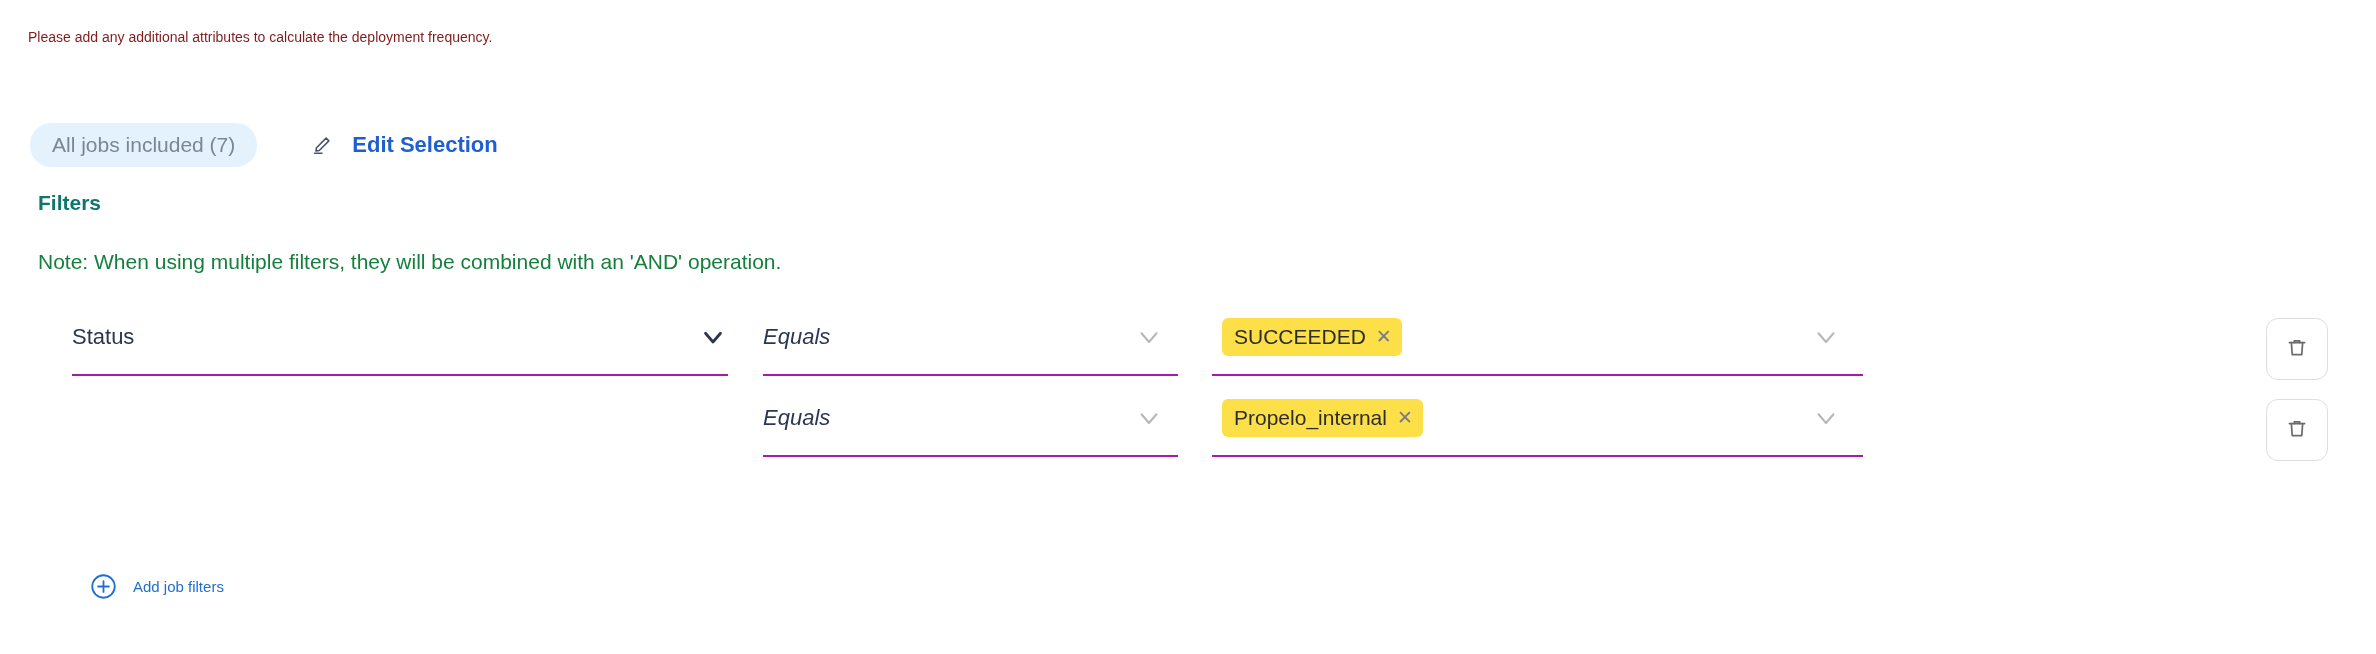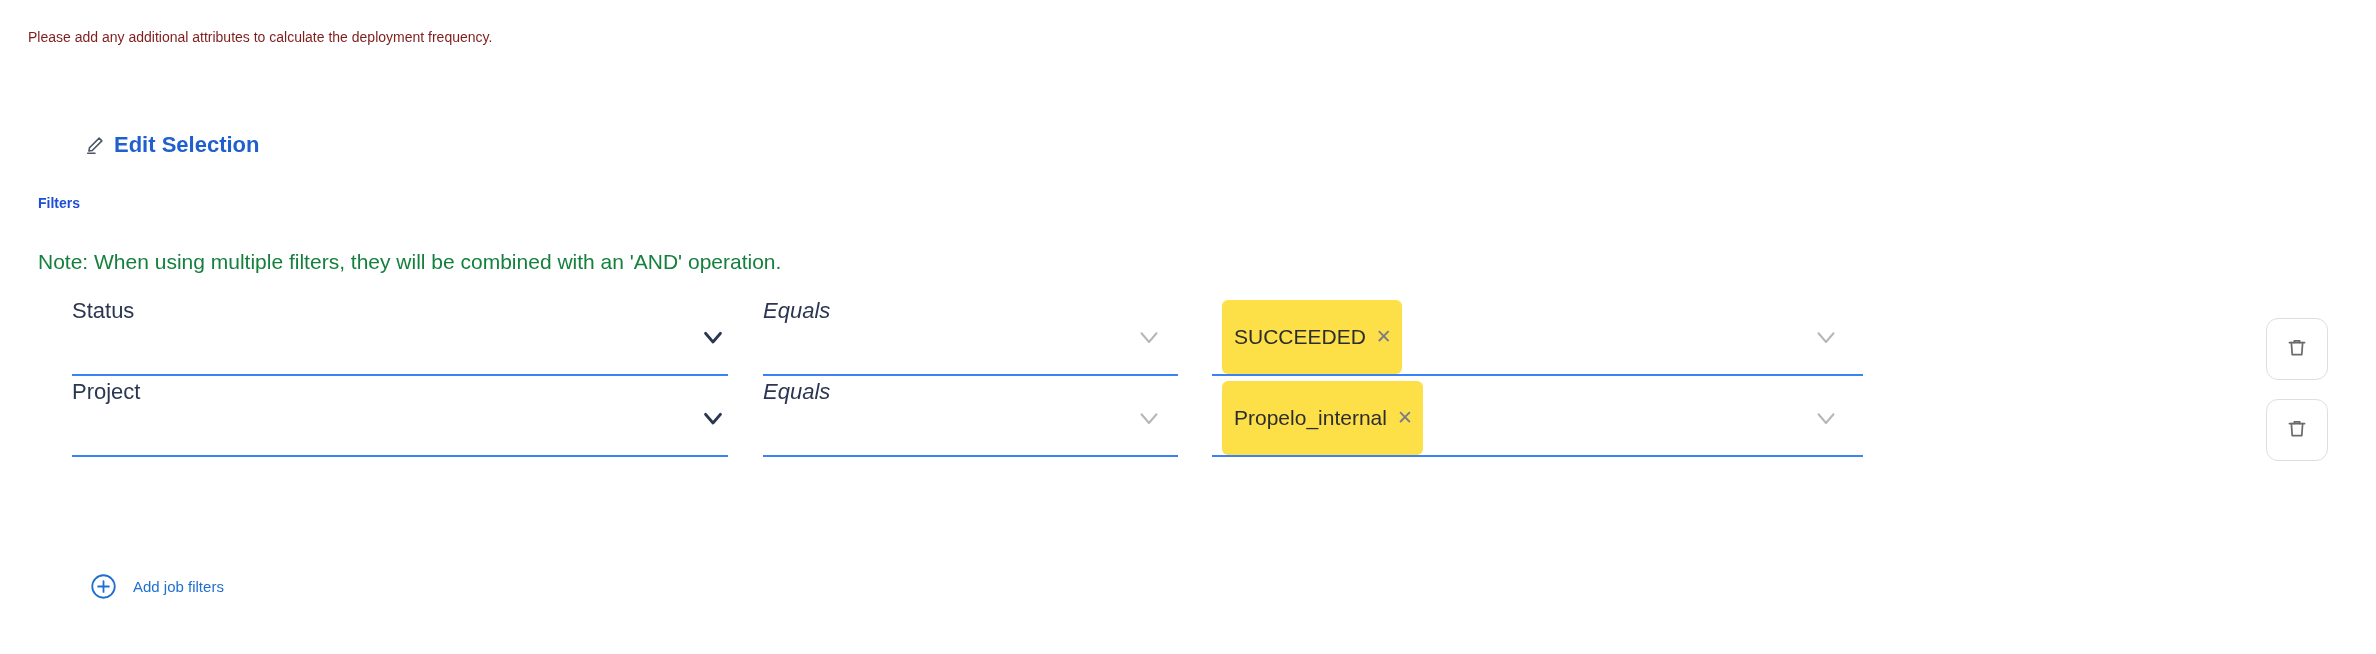--- a/index.html
+++ b/index.html
@@ -44,43 +44,44 @@
     border-radius: 21px;
     padding: 11px 22px 12px 22px;
     white-space: nowrap;
   }
   .edit-selection {
     display: flex;
     align-items: center;
     margin-left: 54px;
     cursor: pointer;
     white-space: nowrap;
+    gap: 11px;
   }
   .pencil-icon {
     width: 22px;
     height: 22px;
     display: block;
     margin-right: 8px;
   }
   .edit-selection-label {
     color: #1f5fd0;
     font-size: 22px;
     line-height: 22px;
     font-weight: 600;
   }
 
   
   .filters-title {
     position: absolute;
     left: 38px;
     top: 190px;
-    font-size: 14px;
+    font-size: 21px;
     line-height: 26px;
     font-weight: bold;
-    color: #1d4ed8;
+    color: #0f766e;
   }
   .filters-note {
     position: absolute;
     left: 38px;
     top: 248px;
     font-size: 21px;
     line-height: 28px;
     color: #15803d;
     white-space: nowrap;
   }
@@ -92,23 +93,24 @@
     width: 2376px;
     height: 80px;
   }
   .filter-row.row-0 { top: 300px; }
   .filter-row.row-1 { top: 381px; }
 
   .field {
     position: absolute;
     top: 0;
     height: 76px;
-    border-bottom: 2px solid #3b82f6;
+    border-bottom: 2px solid #a21caf;
     box-sizing: border-box;
     display: flex;
+    align-items: center;
     cursor: pointer;
   }
   .field.attr  { left: 72px;   width: 656px; }
   .field.op    { left: 763px;  width: 415px; }
   .field.val   { left: 1212px; width: 651px; }
 
   .field-text {
     font-size: 22px;
     line-height: 22px;
     color: #2b3752;
@@ -191,20 +193,21 @@
     line-height: 23px;
     white-space: nowrap;
   }
 </style>
 </head>
 <body>
 
 <div class="intro">Please add any additional attributes to calculate the deployment frequency.</div>
 
 <div class="badge-row">
+  <div class="jobs-badge">All jobs included (7)</div>
   <div class="edit-selection">
     <span class="pencil-icon">
       <svg viewBox="0 0 24 24" width="22" height="22" fill="none" stroke="#4a5568" stroke-width="1.7" stroke-linecap="round" stroke-linejoin="round">
         <path d="M16.5 4.5l3 3L9 18l-3.6.6.6-3.6z"></path>
         <line x1="4" y1="21" x2="12" y2="21"></line>
       </svg>
     </span>
     <span class="edit-selection-label">Edit Selection</span>
   </div>
 </div>
@@ -245,28 +248,20 @@
   <span>
     <svg viewBox="0 0 24 24" width="26" height="26" fill="none" stroke="#6b6b6b" stroke-width="1.6" stroke-linecap="round" stroke-linejoin="round">
       <path d="M5 7h14"></path>
       <path d="M9.5 7V5.5h5V7"></path>
       <path d="M6.8 7l.8 11.2h8.8L17.2 7"></path>
     </svg>
   </span>
 </button>
 
 <div class="filter-row row-1">
-  <div class="field attr">
-    <span class="field-text">Project</span>
-    <span class="chev">
-      <svg viewBox="0 0 24 24" width="30" height="30" fill="none" stroke="#2b3752" stroke-width="2.2" stroke-linecap="round" stroke-linejoin="round">
-        <polyline points="6,9 12,16 18,9"></polyline>
-      </svg>
-    </span>
-  </div>
   <div class="field op">
     <span class="field-text">Equals</span>
     <span class="chev">
       <svg viewBox="0 0 24 24" width="30" height="30" fill="none" stroke="#b6b6b6" stroke-width="1.6" stroke-linecap="round" stroke-linejoin="round">
         <polyline points="6,9 12,16 18,9"></polyline>
       </svg>
     </span>
   </div>
   <div class="field val">
     <span class="chip">

